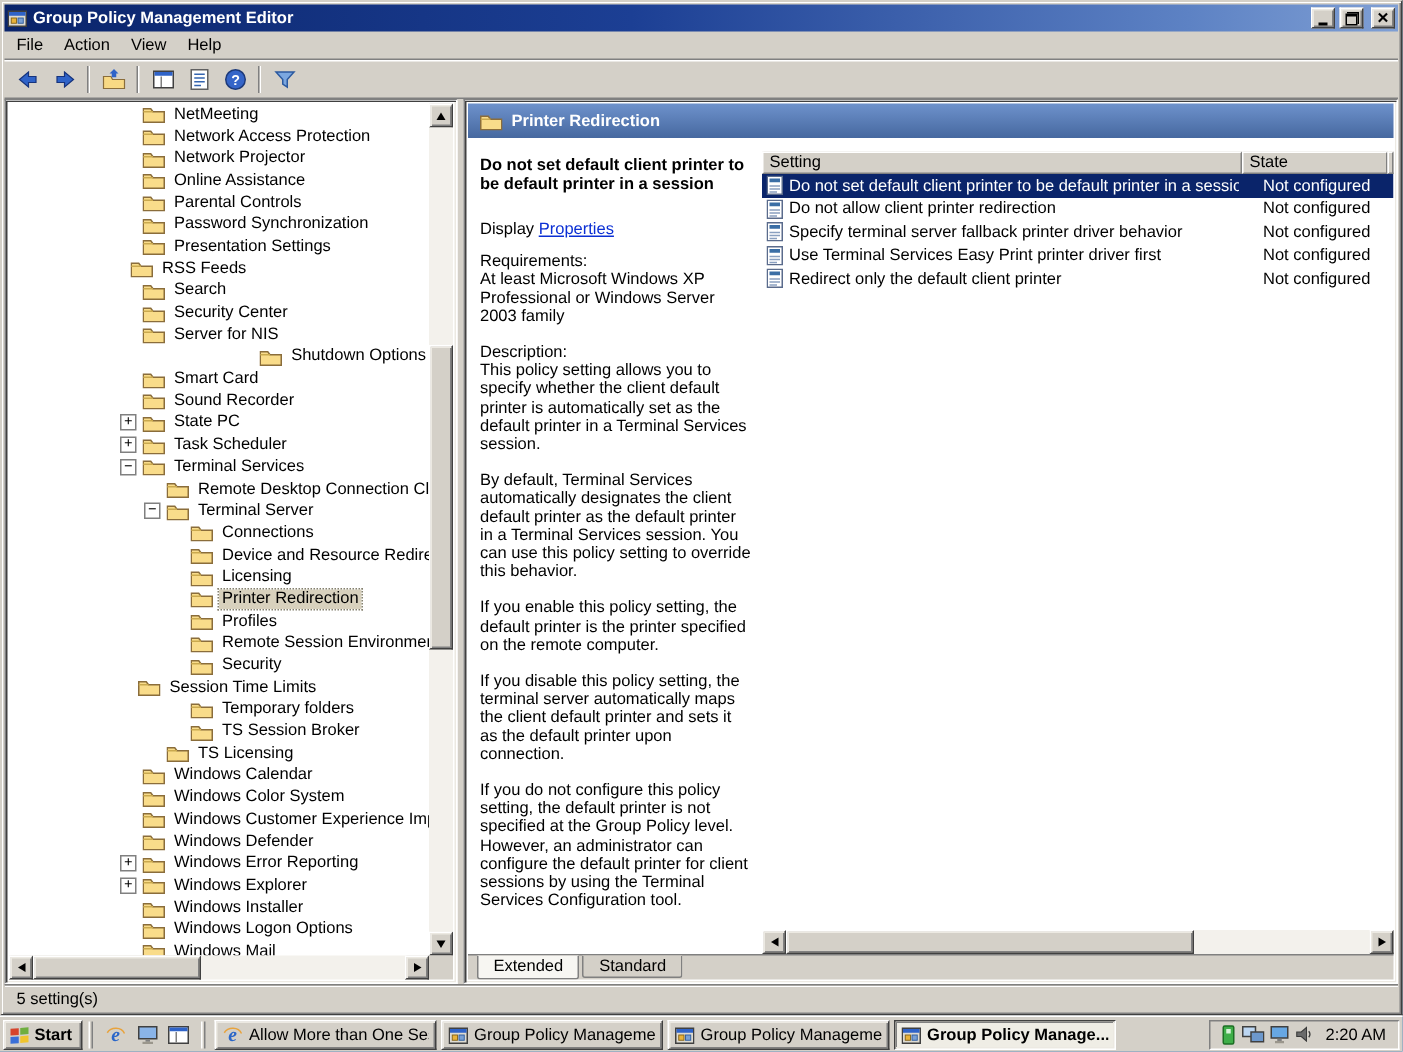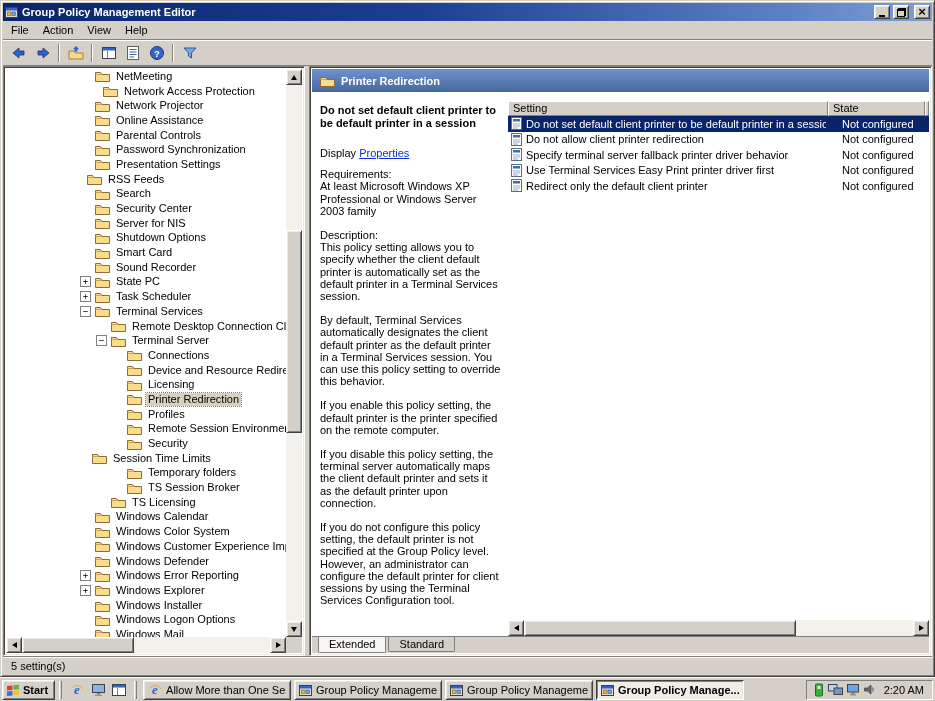--- a/index.html
+++ b/index.html
@@ -221,21 +221,21 @@
           <div class="trow" style="padding-left: 74px;">
             <span class="exp-spacer"></span>
             <span class="icn">
               <svg width="15" height="12" viewBox="0 0 15 12">
                 <path d="M0.5 2.5 H5.5 L7 4.5 H14.5 V11.5 H0.5 Z" fill="#f9dc8a" stroke="#8a6d3b"></path>
                 <path d="M0.5 4.5 H7" stroke="#caa94e" stroke-width="1"></path>
               </svg>
             </span>
             <span class="tlabel">NetMeeting</span>
           </div>
-          <div class="trow" style="padding-left: 74px; margin-left: 8px;">
+          <div class="trow" style="padding-left: 74px;">
             <span class="exp-spacer"></span>
             <span class="icn">
               <svg width="15" height="12" viewBox="0 0 15 12">
                 <path d="M0.5 2.5 H5.5 L7 4.5 H14.5 V11.5 H0.5 Z" fill="#f9dc8a" stroke="#8a6d3b"></path>
                 <path d="M0.5 4.5 H7" stroke="#caa94e" stroke-width="1"></path>
               </svg>
             </span>
             <span class="tlabel">Network Access Protection</span>
           </div>
           <div class="trow" style="padding-left: 74px;">
@@ -321,21 +321,21 @@
           <div class="trow" style="padding-left: 74px;">
             <span class="exp-spacer"></span>
             <span class="icn">
               <svg width="15" height="12" viewBox="0 0 15 12">
                 <path d="M0.5 2.5 H5.5 L7 4.5 H14.5 V11.5 H0.5 Z" fill="#f9dc8a" stroke="#8a6d3b"></path>
                 <path d="M0.5 4.5 H7" stroke="#caa94e" stroke-width="1"></path>
               </svg>
             </span>
             <span class="tlabel">Server for NIS</span>
           </div>
-          <div class="trow" style="padding-left: 74px;">
+          <div class="trow" style="padding-left: 74px; justify-content: flex-end;">
             <span class="exp-spacer"></span>
             <span class="icn">
               <svg width="15" height="12" viewBox="0 0 15 12">
                 <path d="M0.5 2.5 H5.5 L7 4.5 H14.5 V11.5 H0.5 Z" fill="#f9dc8a" stroke="#8a6d3b"></path>
                 <path d="M0.5 4.5 H7" stroke="#caa94e" stroke-width="1"></path>
               </svg>
             </span>
             <span class="tlabel">Shutdown Options</span>
           </div>
           <div class="trow" style="padding-left: 74px;">

